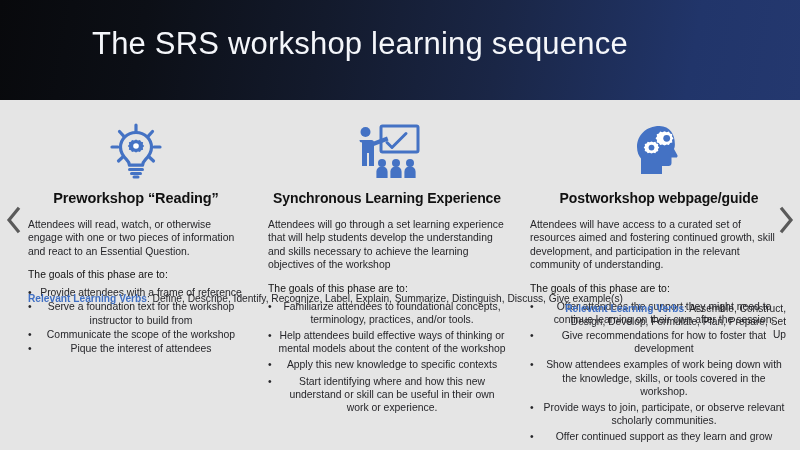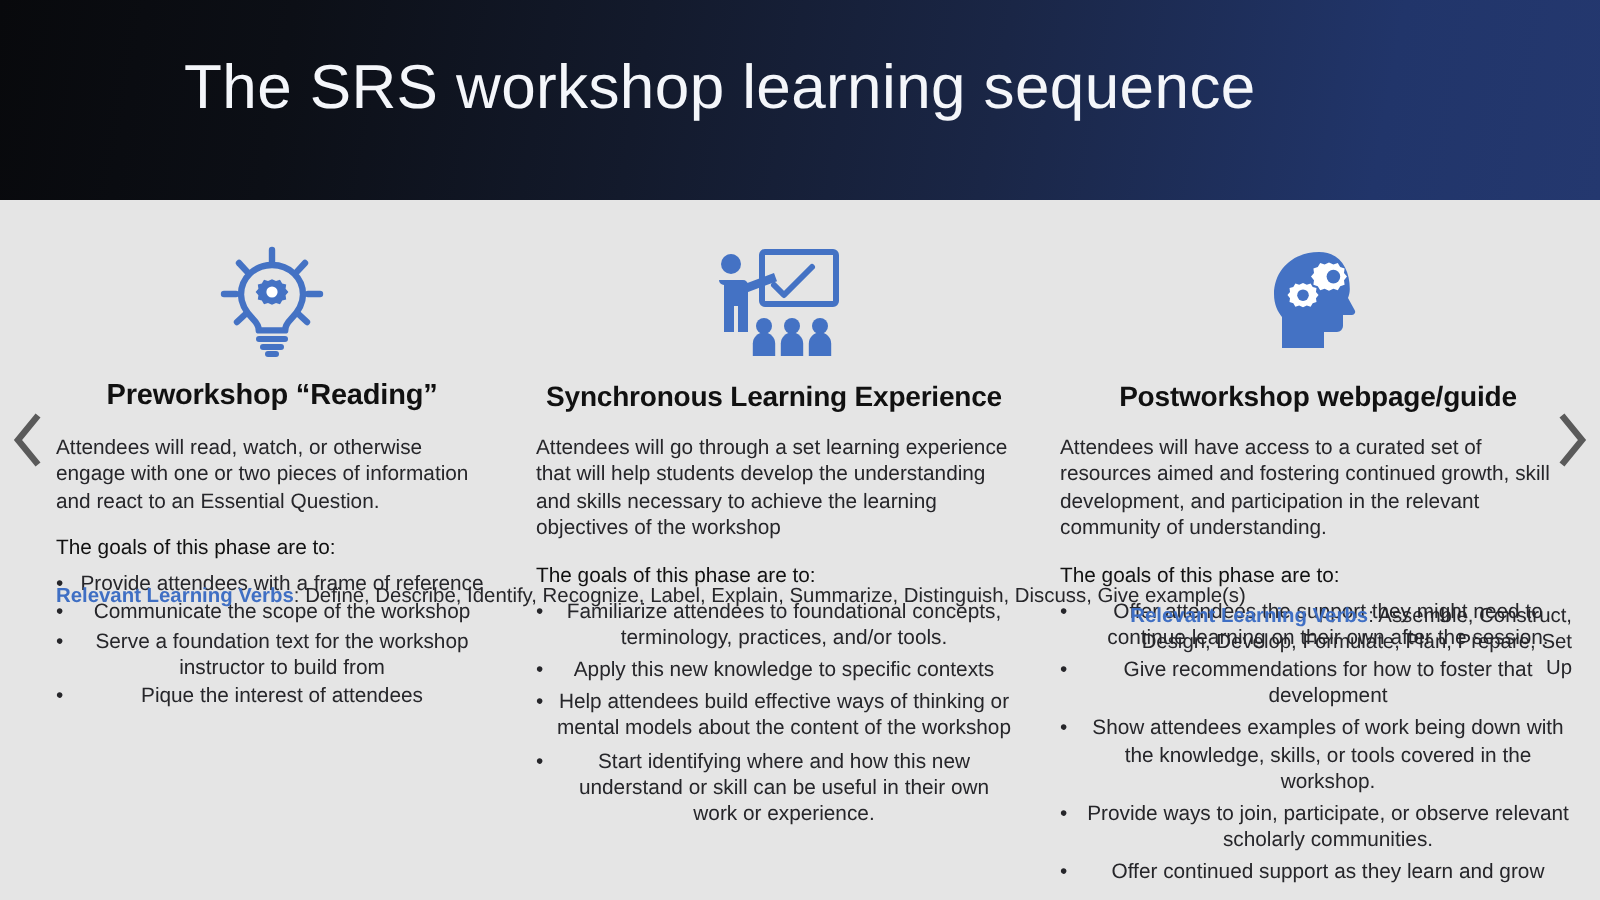--- a/index.html
+++ b/index.html
@@ -207,22 +207,22 @@
                    -2.0 0.6 -1.1 1.8 -2.0 -0.6 -2.0 0.9 -2.0 -0.9 -2.0 0.6 -1.1 -1.8 -2.0 -0.6
                    0.3 -2.1 -1.4 -1.6 1.4 -1.6 -0.3 -2.1 2.0 -0.6 1.1 -1.8 2.0 0.6 Z" fill="#4472C4"></path>
           <circle cx="29" cy="23" r="2.8" fill="#ffffff"></circle>
         </svg>
       </div>
       <div class="col-heading">Preworkshop “Reading”</div>
       <div class="col-intro">Attendees will read, watch, or otherwise engage with one or two pieces of information and react to an Essential Question.</div>
       <div class="goals-label">The goals of this phase are to:</div>
       <ul class="goals">
         <li>Provide attendees with a frame of reference</li>
+        <li>Serve a foundation text for the workshop instructor to build from</li>
         <li>Communicate the scope of the workshop</li>
-        <li>Serve a foundation text for the workshop instructor to build from</li>
         <li>Pique the interest of attendees</li>
       </ul>
     </div>
 
     <div class="col col-2">
       <div class="icon-wrap">
         <svg width="66" height="56" viewBox="0 0 66 56" aria-hidden="true">
           <rect x="27" y="3" width="37" height="26" rx="1.5" fill="none" stroke="#4472C4" stroke-width="3"></rect>
           <polyline points="33,19.5 38,24.5 52,10.5" fill="none" stroke="#4472C4" stroke-width="3" stroke-linecap="round" stroke-linejoin="round"></polyline>
           <circle cx="11.5" cy="9" r="5" fill="#4472C4"></circle>
@@ -237,22 +237,22 @@
             <circle cx="56" cy="40" r="4"></circle>
             <path d="M50.4 55 v-6.2 a5.6 5.6 0 0 1 11.2 0 V55 Z"></path>
           </g>
         </svg>
       </div>
       <div class="col-heading">Synchronous Learning Experience</div>
       <div class="col-intro">Attendees will go through a set learning experience that will help students develop the understanding and skills necessary to achieve the learning objectives of the workshop</div>
       <div class="goals-label">The goals of this phase are to:</div>
       <ul class="goals">
         <li>Familiarize attendees to foundational concepts, terminology, practices, and/or tools.</li>
+        <li>Help attendees build effective ways of thinking  or mental models about the content of the workshop</li>
         <li>Apply this new knowledge to specific contexts</li>
-        <li>Help attendees build effective ways of thinking  or mental models about the content of the workshop</li>
         <li>Start identifying where and how this new understand or skill can be useful in their own work or experience.</li>
       </ul>
     </div>
 
     <div class="col col-3">
       <div class="icon-wrap">
         <svg width="62" height="56" viewBox="0 0 62 56" aria-hidden="true">
           <path d="M31.5 3 C 18 3 9 12.5 9 24 C 9 29.5 11 33 13 35.5 L13 51 H34 V43
                    h6.5 a3 3 0 0 0 3 -3 V34.5 h4.5 a1.6 1.6 0 0 0 1.3 -2.5 L 46 26
                    c 0.6 -1.4 0.9 -3 0.9 -4.6 C 46.9 11.5 42 3 31.5 3 Z" fill="#4472C4"></path>

